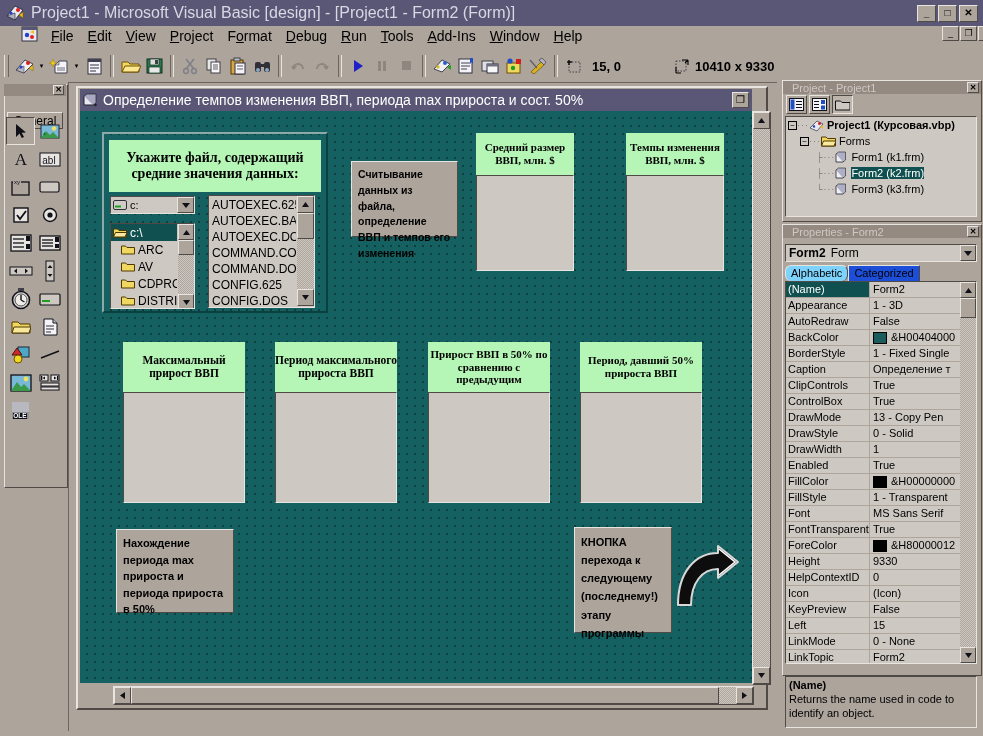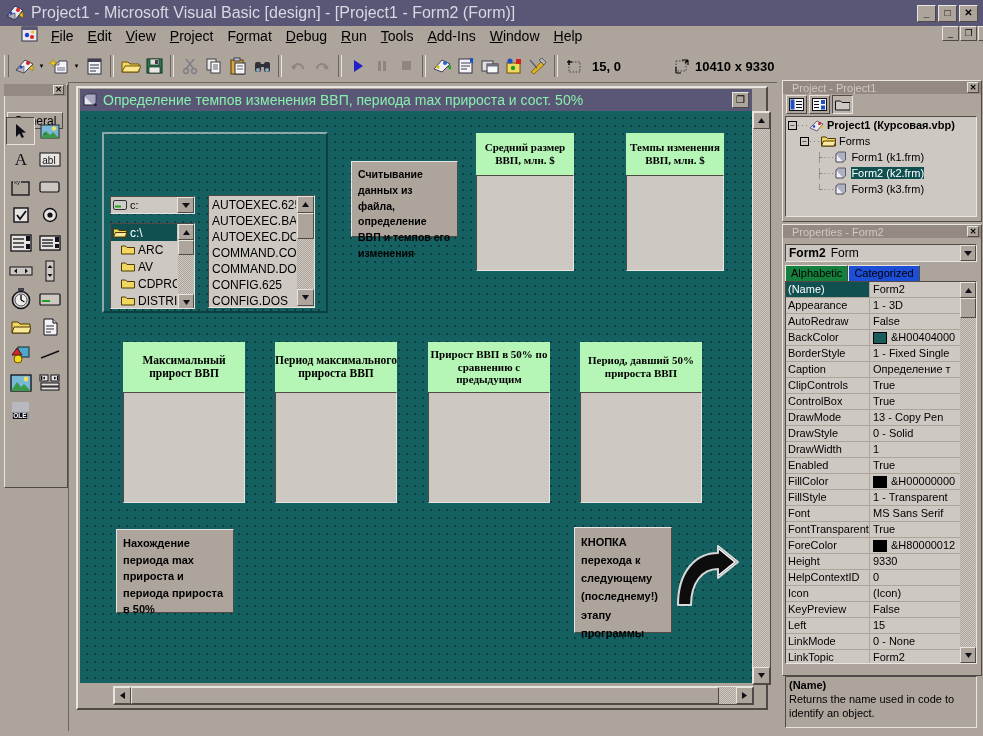--- a/index.html
+++ b/index.html
@@ -103,21 +103,21 @@
   
   #formwin{
     position:absolute;left:76px;top:86px;width:688px;height:620px;
     background:#ada49c;
   }
   #form-title{
     position:absolute;left:80px;top:89px;width:672px;height:22px;
     background:#5a5675;display:flex;align-items:center;overflow:hidden;
   }
   #form-title .ft-icon{width:16px;height:14px;margin-left:3px;margin-right:4px;flex:none;}
-  #form-title-text{color:#86efac;font-size:14px;white-space:nowrap;flex:1;overflow:hidden;}
+  #form-title-text{color:#ffffff;font-size:14px;white-space:nowrap;flex:1;overflow:hidden;}
   #form-title .ftbtn{
     width:17px;height:16px;margin-right:3px;background:#ada49c;
     border:1px solid;border-color:#e8e4e0 #4f4a46 #4f4a46 #e8e4e0;
     font-size:10px;text-align:center;line-height:14px;color:#000;box-sizing:border-box;flex:none;
   }
 
   
   #formcanvas{
     position:absolute;left:80px;top:111px;width:672px;height:572px;
     background:#156060;
@@ -227,21 +227,21 @@
   #prop-objbox .arrowbtn{
     margin-left:auto;width:16px;height:100%;background:#ada49c;
     border:1px solid;border-color:#e8e4e0 #4f4a46 #4f4a46 #e8e4e0;
     display:flex;align-items:center;justify-content:center;box-sizing:border-box;
   }
   #prop-tabs{position:absolute;left:785px;top:265px;width:192px;height:16px;display:flex;font-size:11px;}
   .ptab{
     background:#1d4ed8;border:1px solid;border-color:#e8e4e0 #4f4a46 #4f4a46 #e8e4e0;
     border-bottom:none;padding:1px 5px 0 5px;color:#000;box-sizing:border-box;
   }
-  .ptab.active{background:#15803d;}
+  .ptab.active{background:#7dd3fc;border-radius:6px;}
   #prop-grid{
     position:absolute;left:785px;top:281px;width:192px;height:383px;
     background:#cec8c2;border:1px solid;border-color:#4f4a46 #e8e4e0 #e8e4e0 #4f4a46;
     box-sizing:border-box;overflow:hidden;
   }
   .prow{display:flex;height:16px;font-size:11px;color:#000;border-bottom:1px solid #ada49c;box-sizing:border-box;}
   .pname{width:84px;padding-left:2px;border-right:1px solid #ada49c;box-sizing:border-box;white-space:nowrap;overflow:hidden;line-height:15px;}
   .pval{flex:1;padding-left:3px;white-space:nowrap;overflow:hidden;line-height:15px;display:flex;align-items:center;}
   .prow.sel .pname{background:#105050;color:#fff;}
   .swatch{width:12px;height:10px;border:1px solid #000;margin-right:4px;flex:none;}
@@ -683,20 +683,23 @@
       </svg>
     </div>
     <div id="form-title-text">Определение темпов изменения ВВП, периода max прироста и сост. 50%</div>
     <div class="ftbtn"><span>❐</span></div>
   </div>
 
   <div id="formcanvas">
 
     <div class="frame" style="left:22px;top:21px;width:226px;height:181px;"></div>
 
+    <div class="lbl-green" style="left:29px;top:29px;width:212px;height:52px;font-size:14px;padding:0 6px;">
+      <span>Укажите файл, содержащий средние значения данных:</span>
+    </div>
 
     <div class="drivebox" style="left:30px;top:85px;width:85px;height:18px;">
       <span style="display:inline-flex;margin:0 3px 0 2px;">
         <svg width="14" height="10" viewBox="0 0 14 10">
           <rect x="0.5" y="0.5" width="13" height="9" rx="1.5" fill="#d0ccc8" stroke="#303038"></rect>
           <rect x="2" y="5.5" width="6" height="2" fill="#20a020"></rect>
         </svg>
       </span>
       <span>c:</span>
       <span class="arrowbtn">

